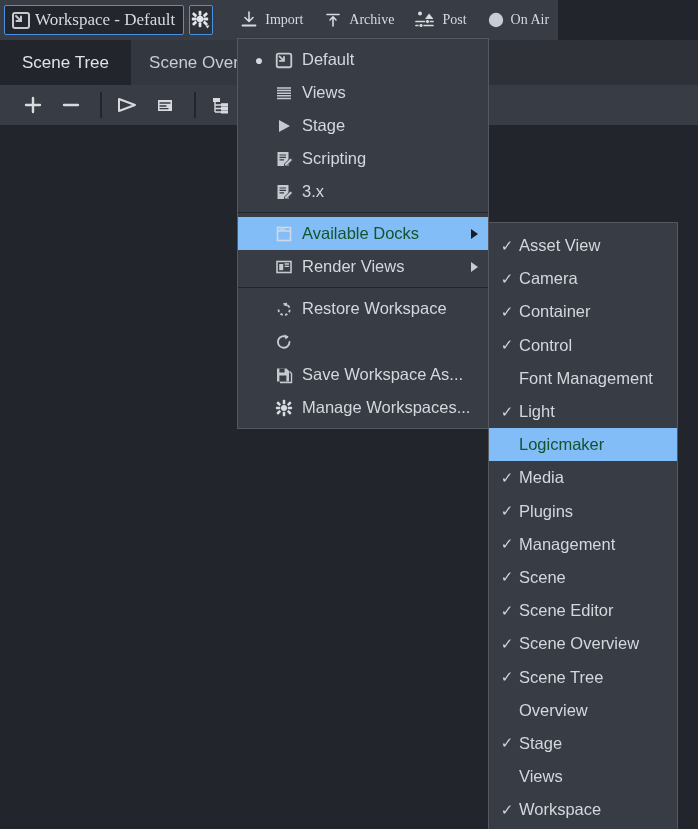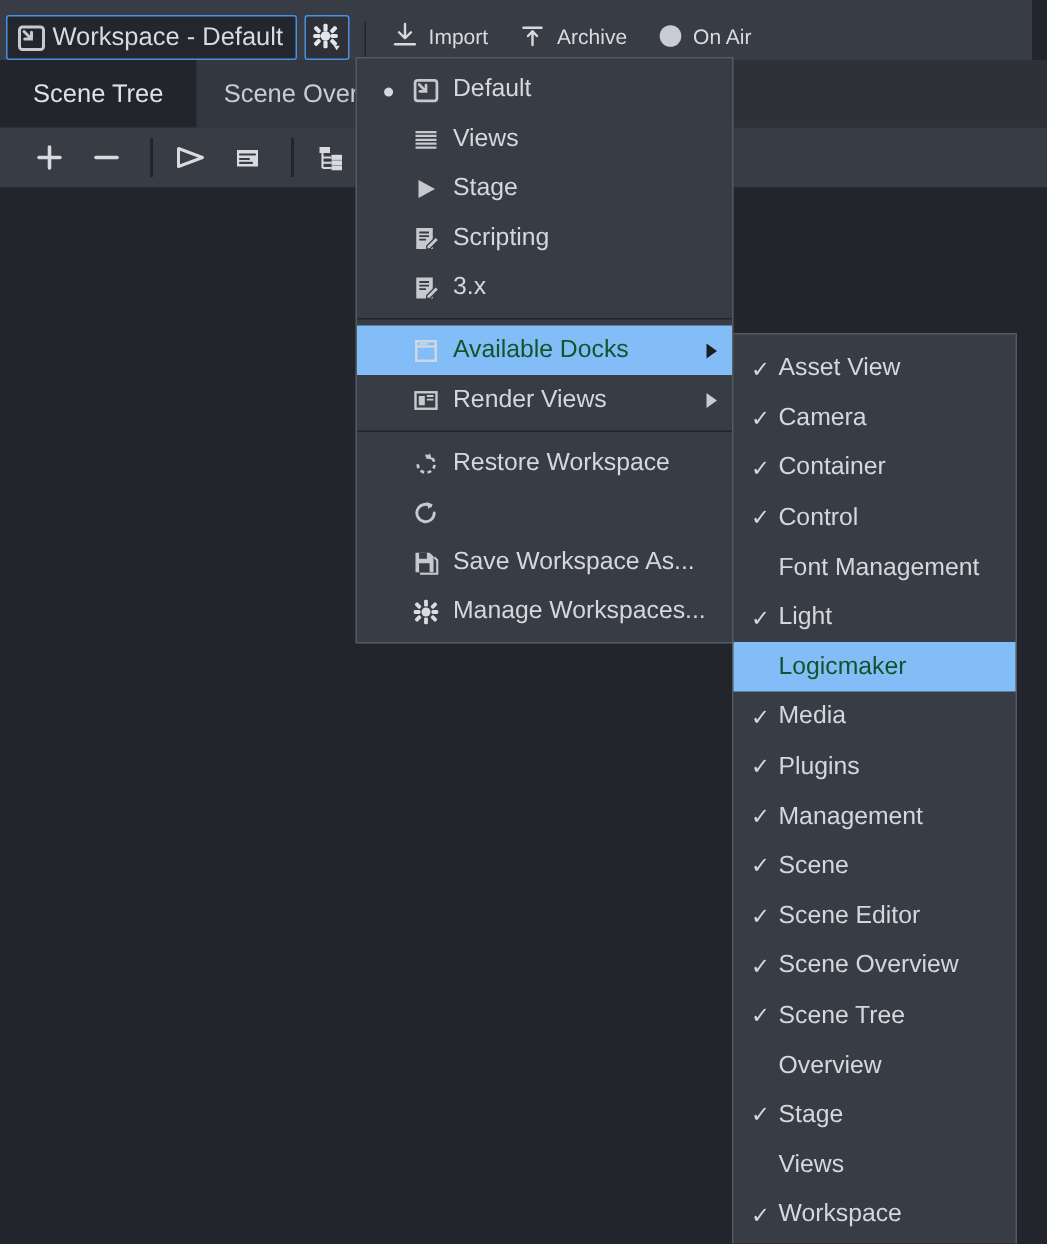--- a/index.html
+++ b/index.html
@@ -11,25 +11,26 @@
   }
   #app {
     position: relative;
     width: 698px; height: 829px;
     background: #22252b;
   }
 
   
   .toolbar {
     position: absolute; left: 0; top: 0;
-    width: 688px; height: 40px;
+    width: 558px; height: 40px;
     background: #383c44;
-    display: flex; align-items: flex-end;
+    display: flex; align-items: center;
     box-sizing: border-box;
     padding-left: 4px;
+    font-family: Liberation Serif, serif;
   }
   .ws-button {
     display: flex; align-items: center;
     height: 30px;
     background: #23262c;
     border: 1px solid #4a90e2;
     border-radius: 2px;
     padding: 0 8px 0 5px;
     box-sizing: border-box;
   }
@@ -234,20 +235,32 @@
     <div class="tb-item">
       <span>
         <svg width="20" height="20" viewBox="0 0 20 20">
           <path d="M4 4.5 L16 4.5" stroke="#d8dade" stroke-width="1.6" stroke-linecap="round"></path>
           <path d="M10 16 L10 7 M7 10 L10 6.8 L13 10" stroke="#d8dade" stroke-width="1.6" fill="none" stroke-linecap="round" stroke-linejoin="round"></path>
         </svg>
       </span>
       <span class="label">Archive</span>
     </div>
 
+    <div class="tb-item">
+      <span>
+        <svg width="22" height="20" viewBox="0 0 22 20">
+          <circle cx="6" cy="3.6" r="2" fill="#d8dade"></circle>
+          <path d="M11 9 L15 3.5 L19.5 9 Z" fill="#d8dade"></path>
+          <path d="M2 11.5 L19 11.5 M2 15.5 L19 15.5" stroke="#d8dade" stroke-width="1.7" stroke-linecap="round"></path>
+          <circle cx="13.5" cy="11.5" r="2.1" fill="#d8dade" stroke="#383c44" stroke-width="1"></circle>
+          <circle cx="7" cy="15.5" r="2.1" fill="#d8dade" stroke="#383c44" stroke-width="1"></circle>
+        </svg>
+      </span>
+      <span class="label">Post</span>
+    </div>
 
     <div class="tb-item">
       <span>
         <svg width="18" height="18" viewBox="0 0 18 18">
           <circle cx="9" cy="9" r="7.2" fill="#c9ccd2"></circle>
         </svg>
       </span>
       <span class="label">On Air</span>
     </div>
   </div>

